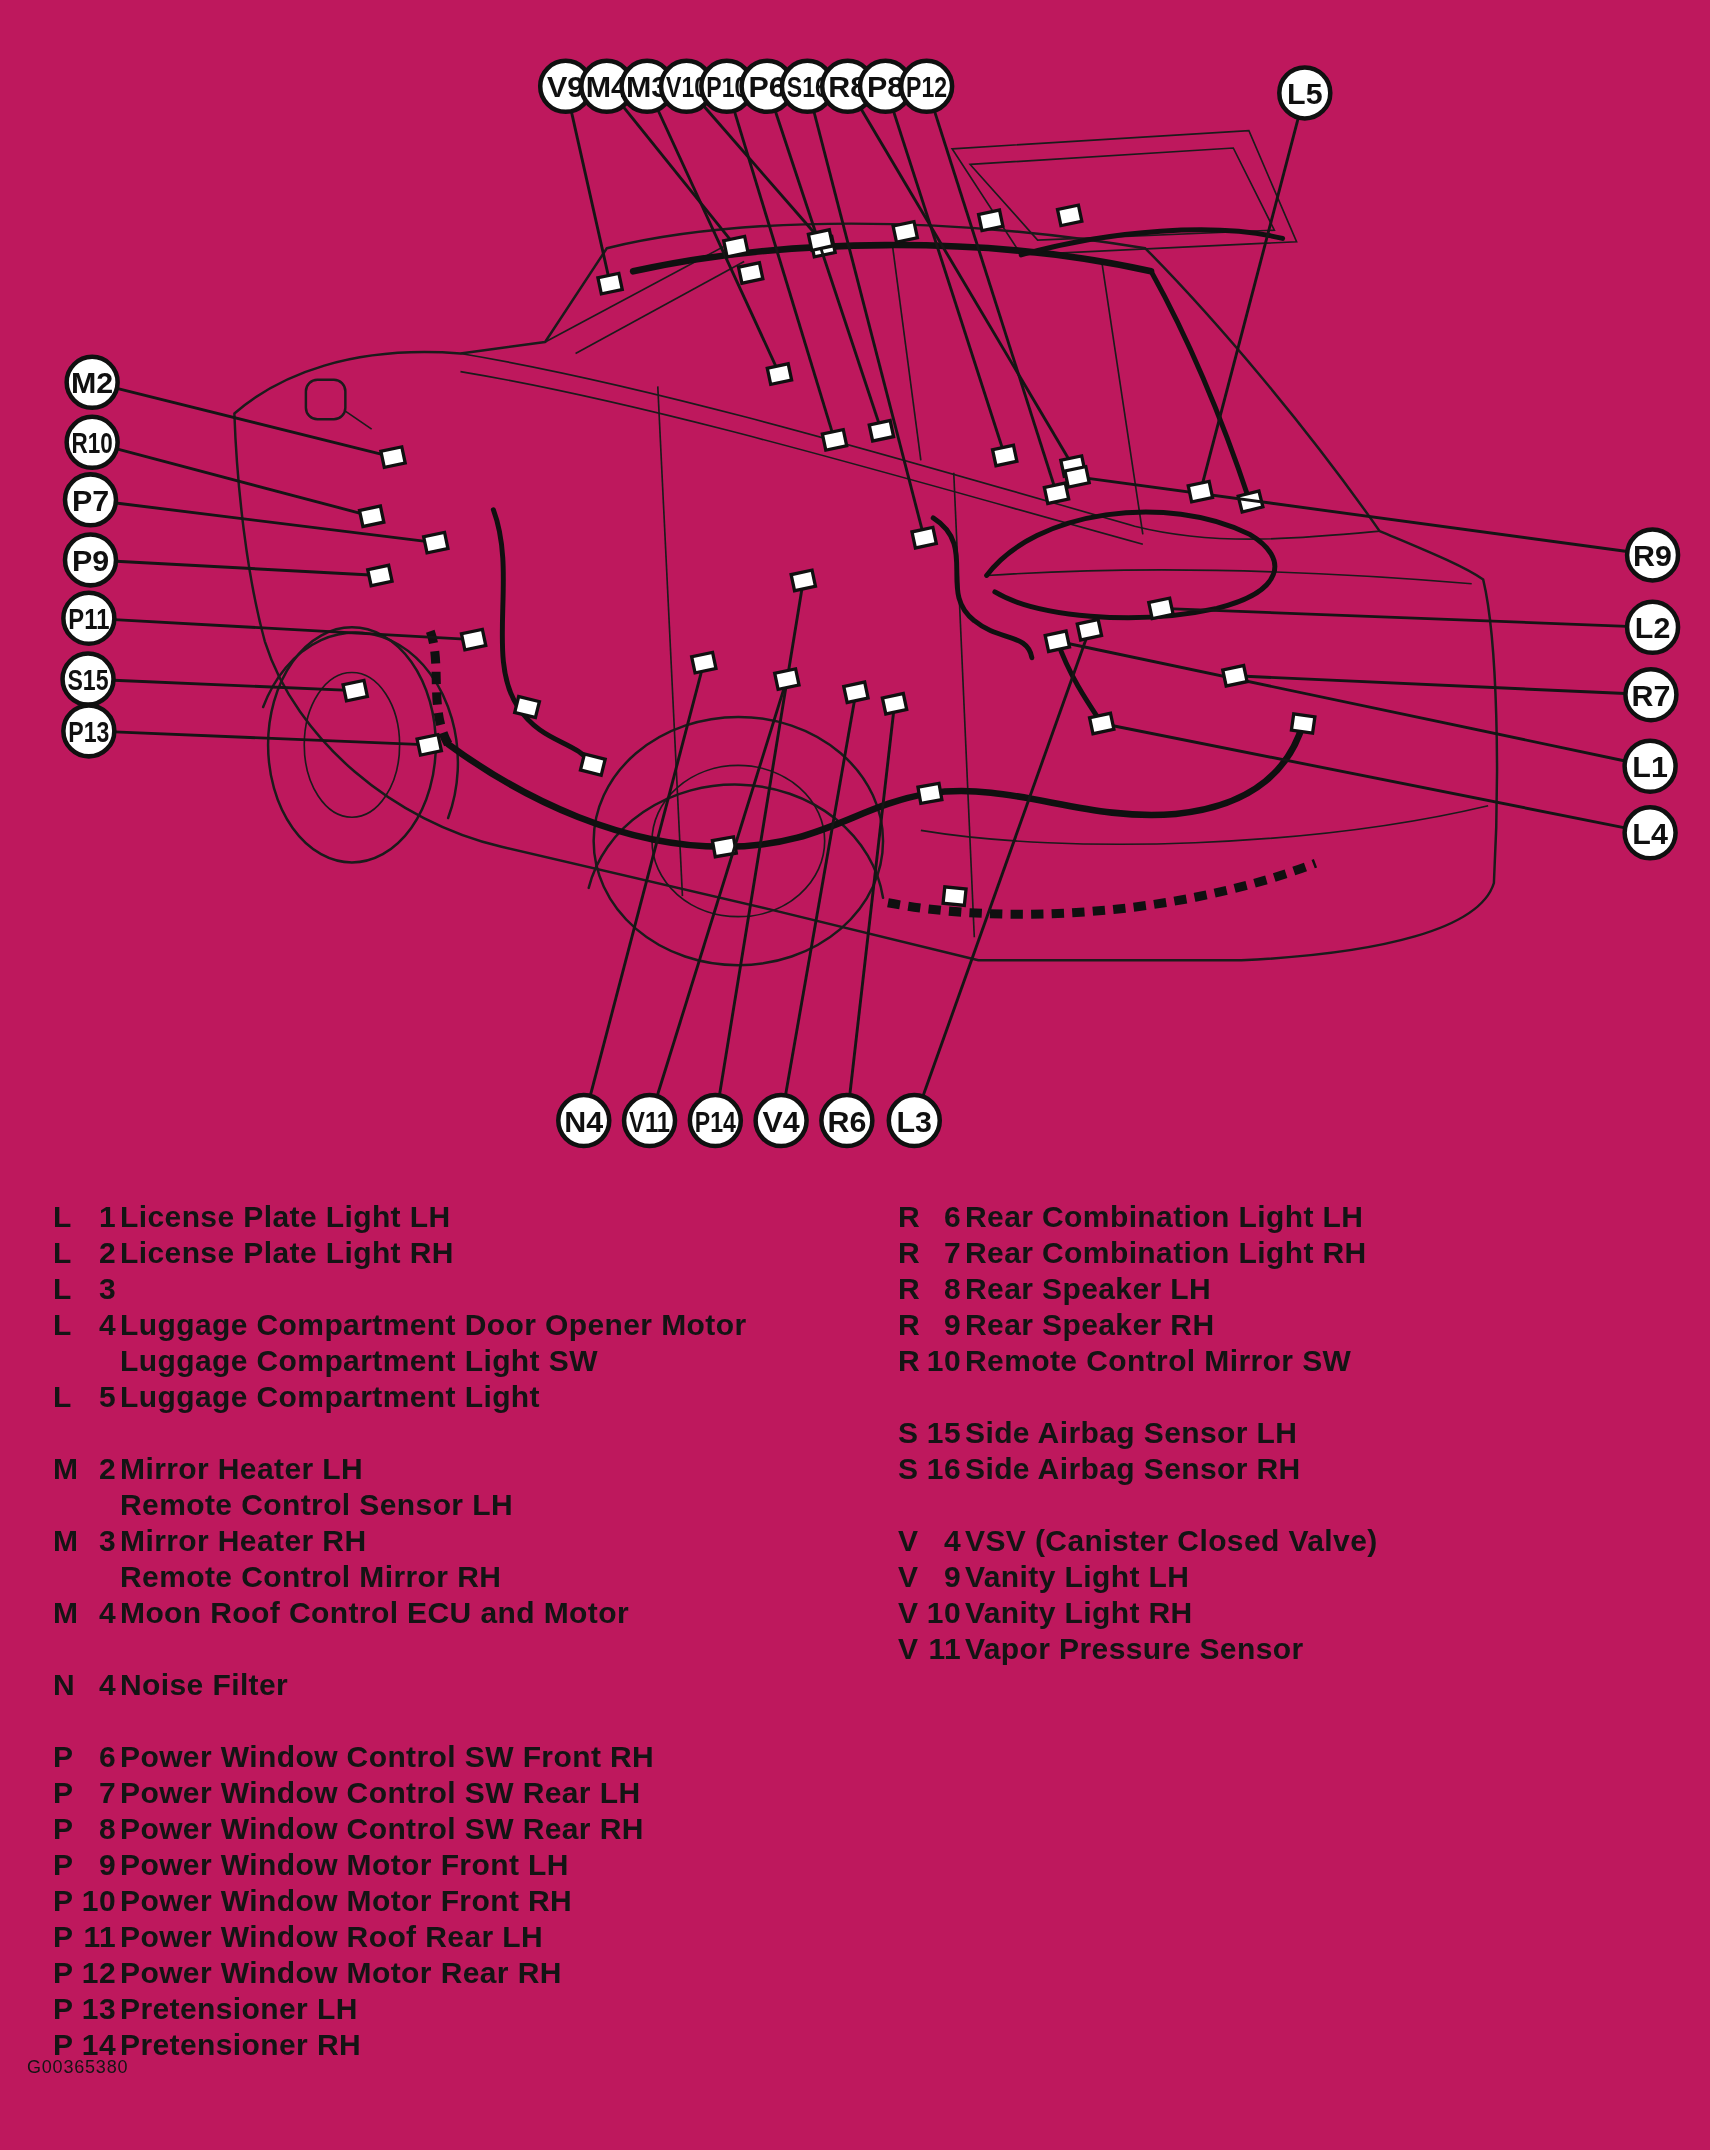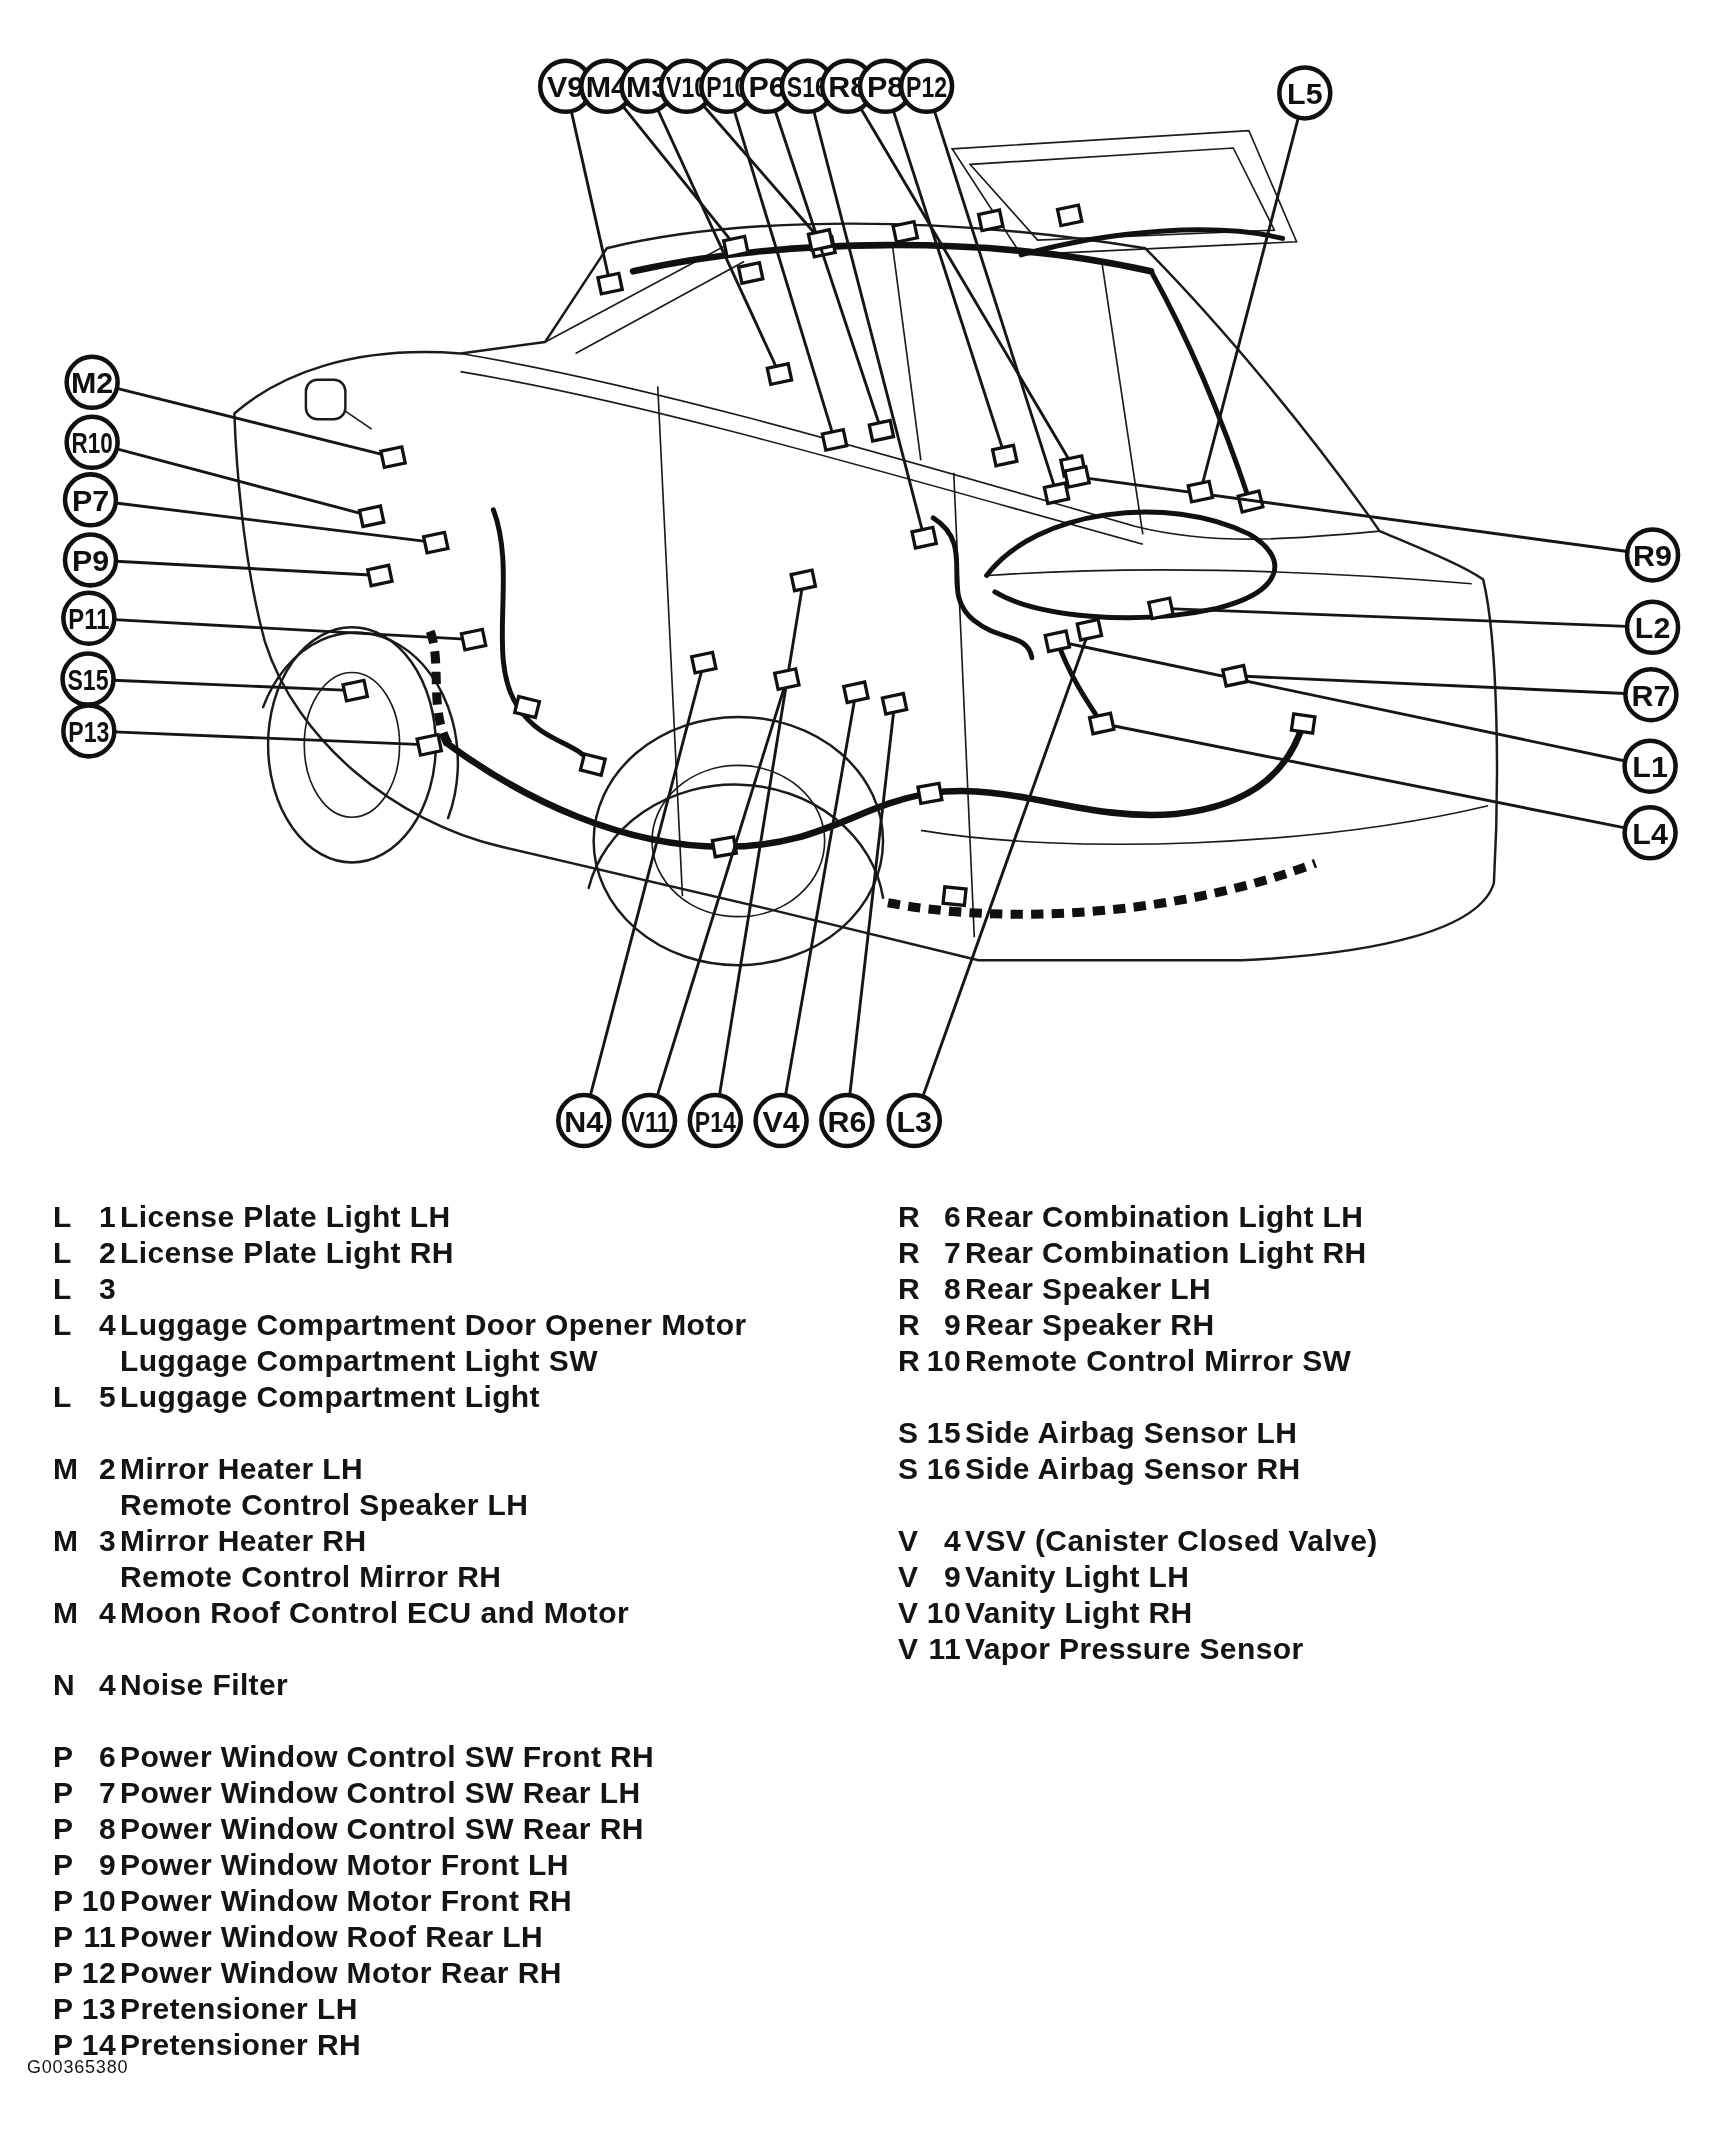--- a/index.html
+++ b/index.html
@@ -1,20 +1,20 @@
 <!DOCTYPE html>
 <html style="font-size:13px"><head>
 <meta charset="utf-8">
 <style>
   html,body{margin:0;padding:0;background:#e8e8e8;}
   .page{
     position:relative;
     width:1711px;
     height:2151px;
-    background:#ffffff;
+    background:#be185d;
     font-family:"Liberation Sans", sans-serif;
     color:#141414;
     overflow:hidden;
   }
   #diagram-svg{position:absolute;left:0;top:0;}
   .legend{position:absolute;top:1199px;left:0;width:1711px;}
   .legend-col{position:absolute;top:0;}
   .col-left{left:53px;}
   .col-right{left:898px;}
   .legend-section{margin-bottom:36px;}
@@ -287,21 +287,21 @@
         </div>
         <div class="legend-section">
           <div class="legend-row">
             <span class="lg-letter">M</span>
             <span class="lg-num">2</span>
             <span class="lg-text">Mirror Heater LH</span>
           </div>
           <div class="legend-row">
             <span class="lg-letter"></span>
             <span class="lg-num"></span>
-            <span class="lg-text">Remote Control Speaker LH</span>
+            <span class="lg-text">Remote Control Sensor LH</span>
           </div>
           <div class="legend-row">
             <span class="lg-letter">M</span>
             <span class="lg-num">3</span>
             <span class="lg-text">Mirror Heater RH</span>
           </div>
           <div class="legend-row">
             <span class="lg-letter"></span>
             <span class="lg-num"></span>
             <span class="lg-text">Remote Control Mirror RH</span>

